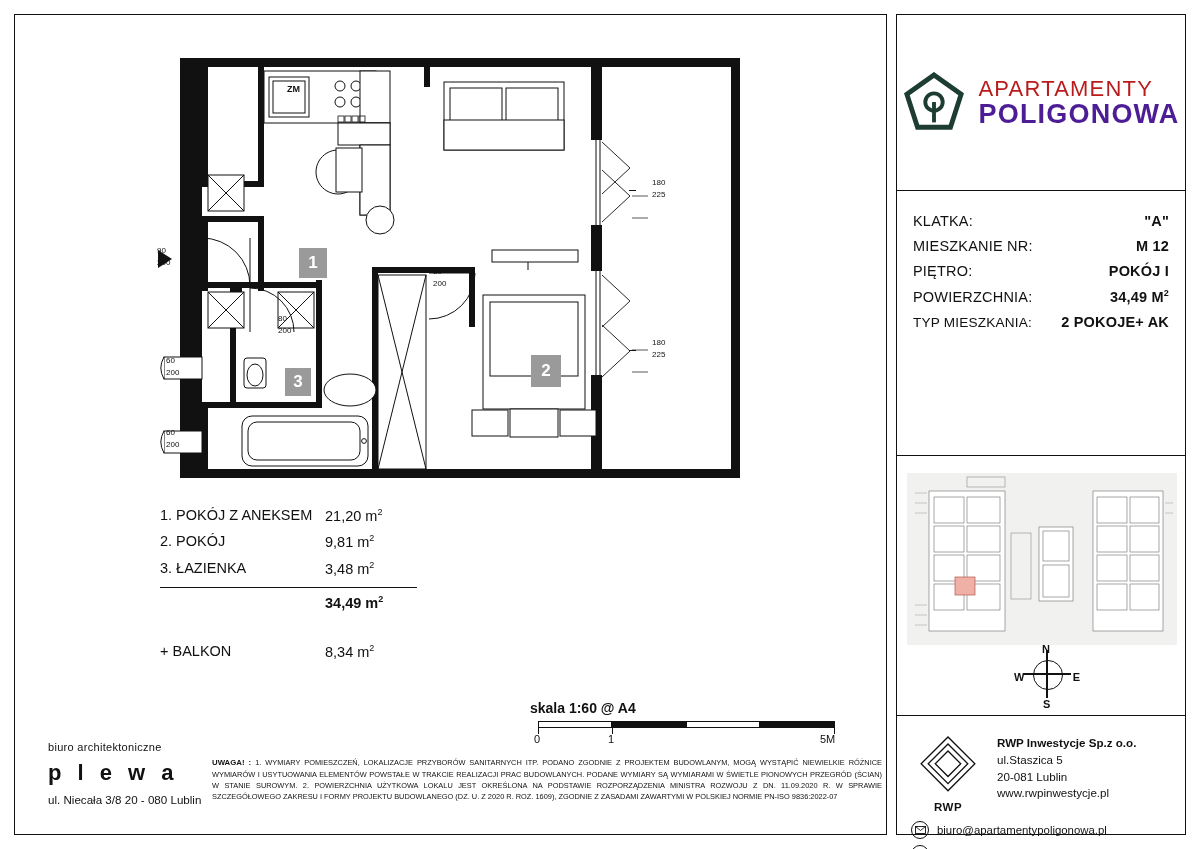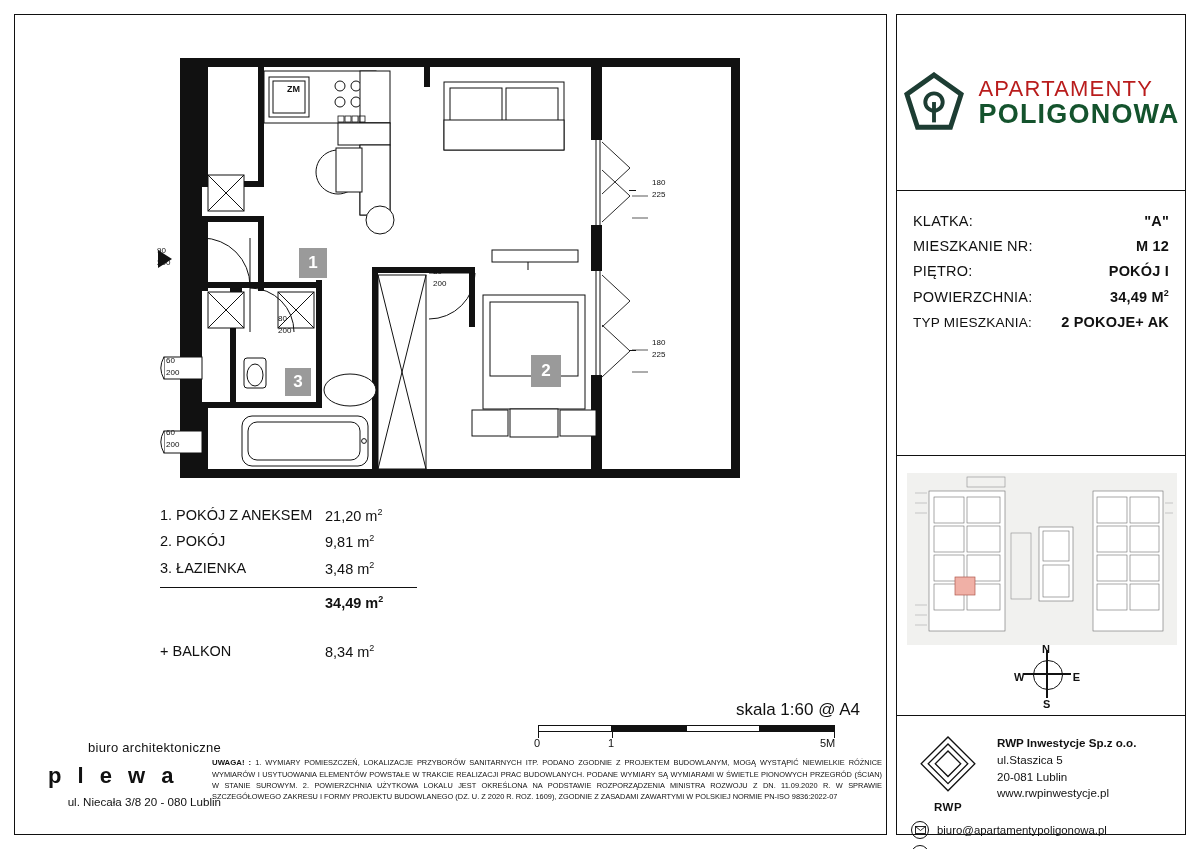--- a/index.html
+++ b/index.html
@@ -8,21 +8,21 @@
 
   
   .frame-left{position:absolute;left:14px;top:14px;width:873px;height:821px;border:1.5px solid #111;box-sizing:border-box;}
   .frame-right{position:absolute;left:896px;top:14px;width:290px;height:821px;border:1.5px solid #111;box-sizing:border-box;}
 
   
   .logo-box{position:absolute;left:0;top:0;width:100%;height:175px;display:flex;align-items:center;justify-content:center;gap:14px;}
   .logo-mark{width:62px;height:62px;flex:0 0 auto;}
   .logo-text{line-height:1.06;}
   .logo-text .l1{font-size:22px;letter-spacing:1.2px;color:#b91c1c;font-weight:400;}
-  .logo-text .l2{font-size:27px;letter-spacing:1.2px;color:#14532d;font-weight:700;}
+  .logo-text .l2{font-size:27px;letter-spacing:1.2px;color:#4c1d95;font-weight:700;}
 
   .hr{position:absolute;left:0;width:100%;border-top:1.5px solid #111;}
 
   .info-box{position:absolute;left:0;top:178px;width:100%;padding:20px 16px 0 16px;box-sizing:border-box;}
   .info-row{display:flex;justify-content:space-between;align-items:baseline;font-size:14.5px;letter-spacing:.2px;margin-bottom:9px;}
   .info-row .k{font-weight:400;}
   .info-row .v{font-weight:700;}
   .info-row.small .k{font-size:13.6px;}
   sup{font-size:9px;vertical-align:super;}
 
@@ -56,32 +56,32 @@
   .legend{position:absolute;left:160px;top:508px;font-size:14.5px;line-height:1.0;}
   .leg-row{display:flex;margin-bottom:11px;}
   .leg-name{width:165px;}
   .leg-val{width:92px;text-align:left;}
   .leg-sum{margin-top:2px;width:257px;border-top:1.6px solid #111;padding-top:7px;display:flex;justify-content:flex-end;font-weight:700;font-size:14.5px;}
   .balcony{margin-top:34px;display:flex;}
   .balcony .leg-name{width:165px;}
 
   
   .scale-wrap{position:absolute;left:530px;top:700px;width:330px;}
-  .scale-label{text-align:right;font-size:17px;font-weight:400;margin-bottom:5px;}
+  .scale-label{font-size:14px;font-weight:700;margin-bottom:5px;}
   .scale-bar{position:relative;height:10px;}
   .sb-seg{position:absolute;top:0;height:7px;}
   .sb-dark{background:#111;}
   .sb-light{background:#fff;border:1px solid #111;box-sizing:border-box;}
   .sb-tick{position:absolute;top:0;width:1.4px;height:13px;background:#111;}
   .sb-nums{position:relative;height:14px;font-size:11px;margin-top:2px;}
   .sb-nums span{position:absolute;top:0;}
 
   
   .arch{position:absolute;left:48px;top:740px;font-size:12.5px;line-height:1.3;}
-  .arch .a1{font-size:13px;letter-spacing:.3px;margin-left:40px;}
+  .arch .a1{font-size:11px;letter-spacing:.3px;}
   .arch .a2{font-size:22px;font-weight:700;letter-spacing:5px;margin:5px 0 4px 0;}
   .arch .a3{font-size:11.6px;text-align:right;}
 
   .notes{position:absolute;left:212px;top:757px;width:670px;font-size:7.4px;line-height:1.5;text-align:justify;}
   .notes b{font-size:7.8px;}
 
   
   .ann{position:absolute;font-size:8px;font-family:"Liberation Sans",sans-serif;}
   .roomnum{position:absolute;background:#9a9a9a;color:#fff;font-weight:700;font-size:17px;display:flex;align-items:center;justify-content:center;}
 </style>

